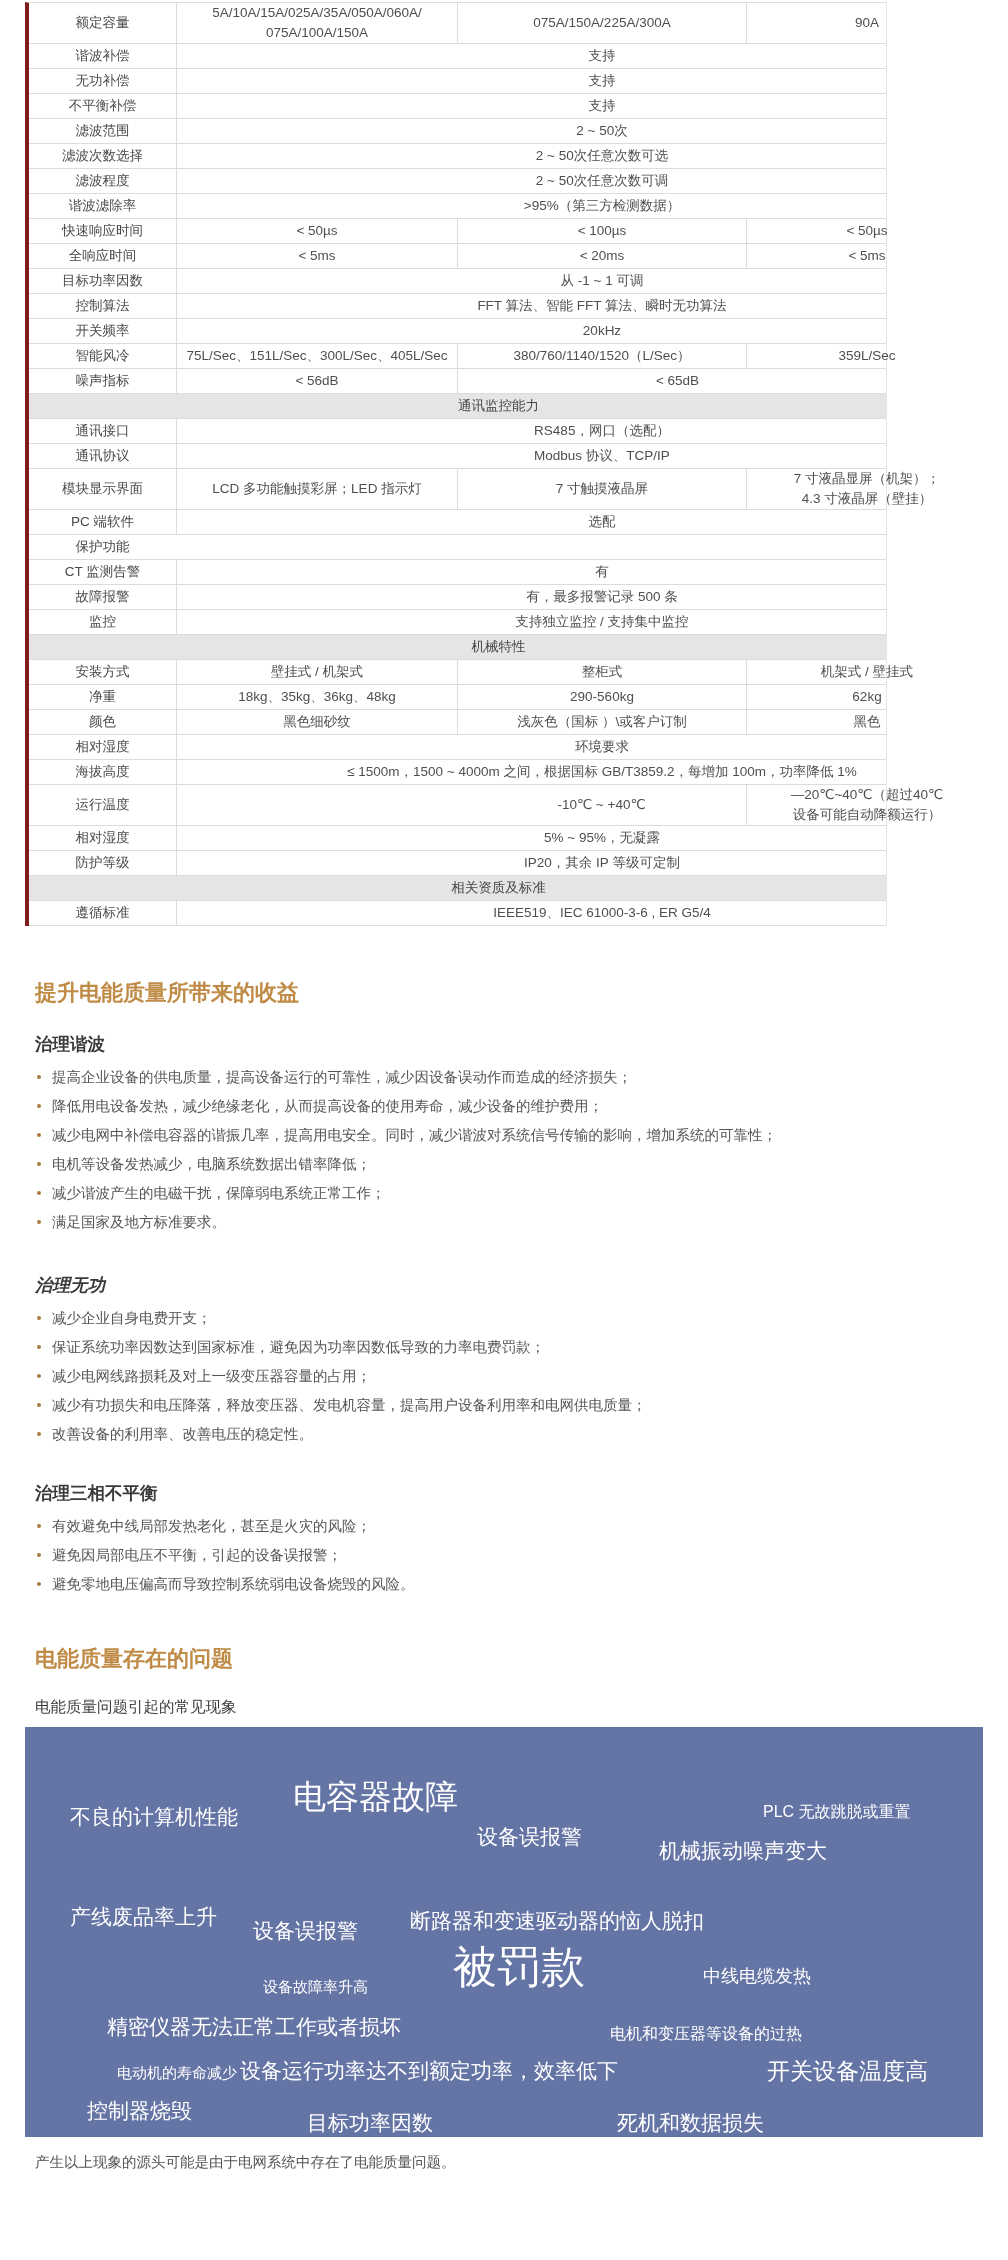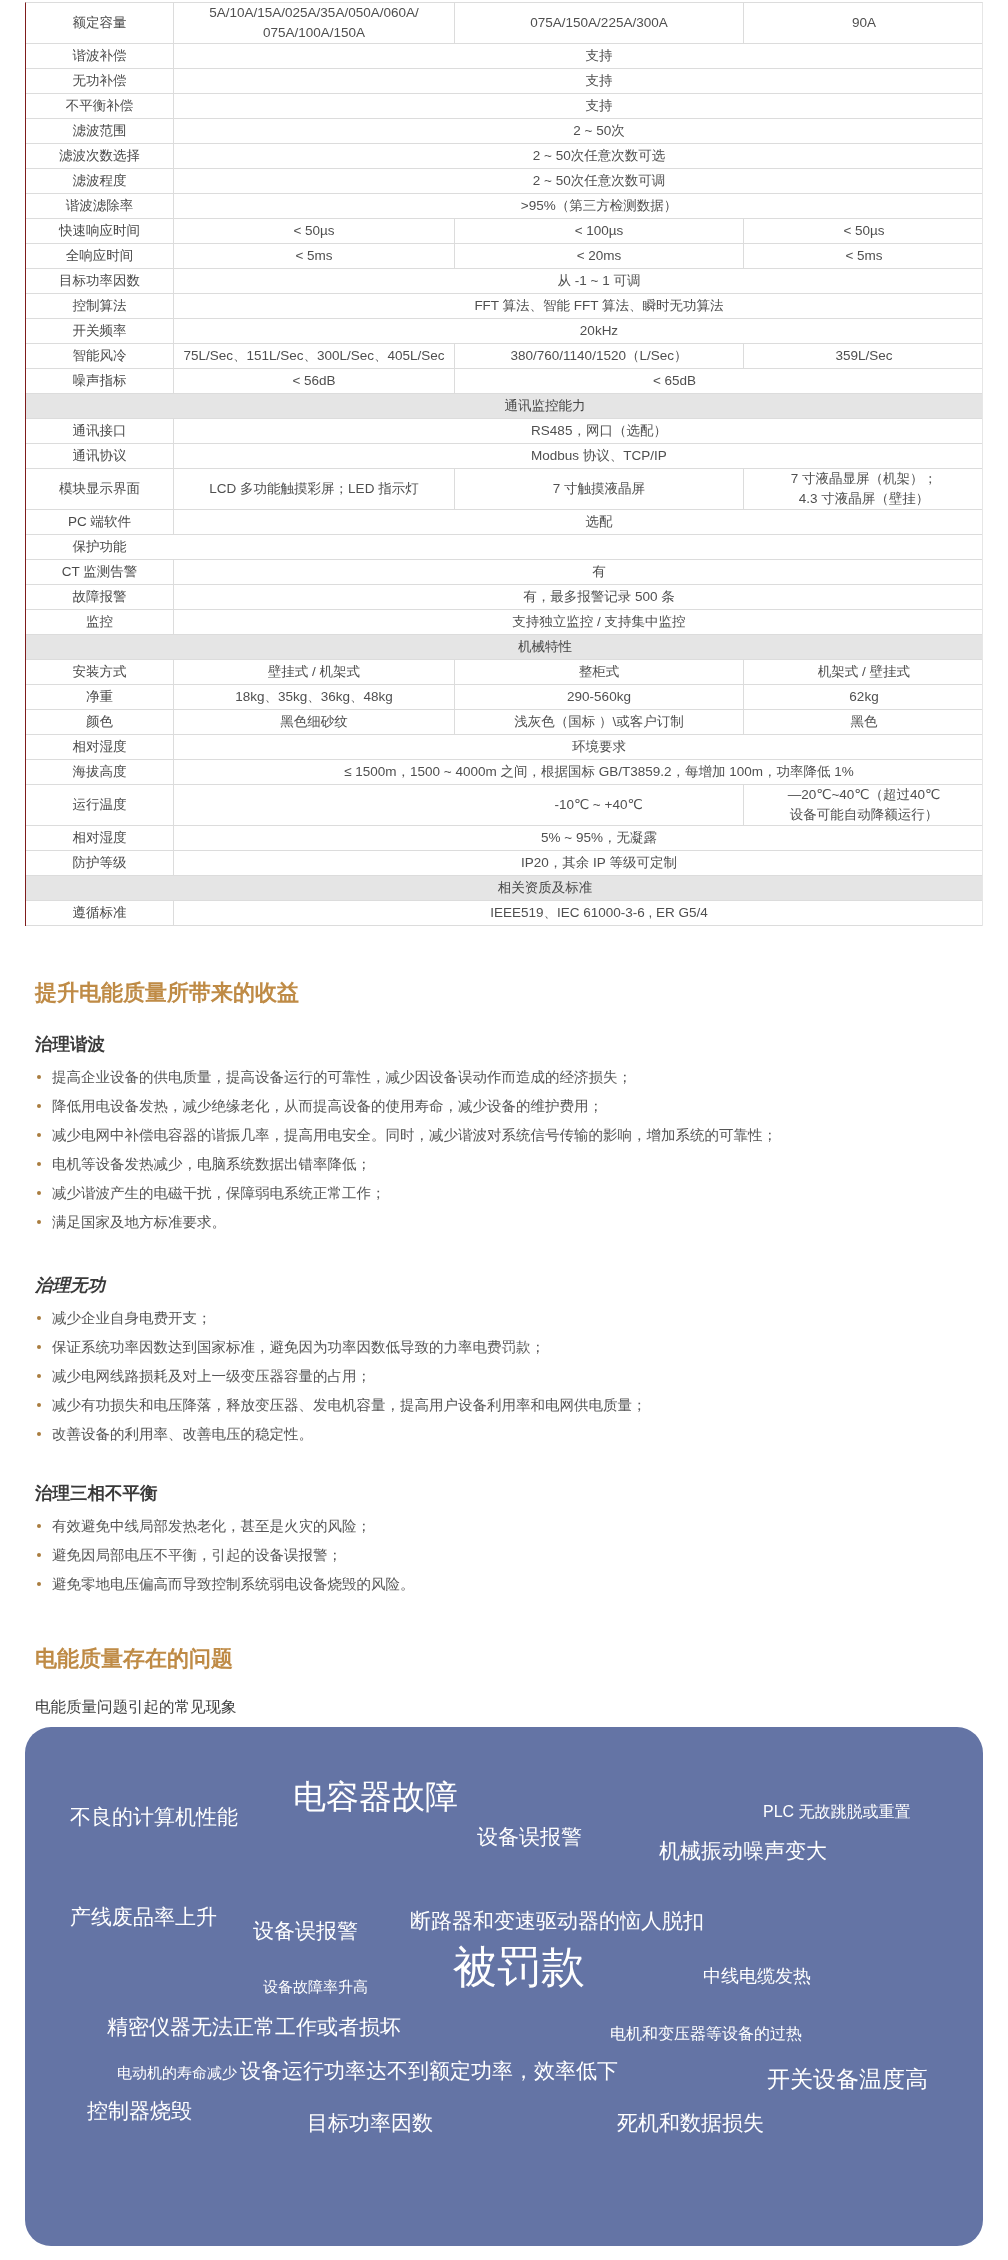--- a/index.html
+++ b/index.html
@@ -9,23 +9,23 @@
     --border:#dcdcdc;
     --txt:#4f4f4f;
   }
   *{box-sizing:border-box;}
   body{
     width:1008px;height:2260px;margin:0;background:#ffffff;overflow:hidden;
     font-family:"Liberation Sans","DejaVu Sans",sans-serif;color:var(--txt);
   }
   
   .spec-table{
-    margin:2px 25px 0 25px;width:958px;
+    margin:2px 25px 0 25px;width:862px;
     border-top:1px solid var(--border);
-    border-left:1px solid #7f1d1d;border-right:1px solid #e6e6e6;
+    border-left:4px solid #7f1d1d;border-right:1px solid #e6e6e6;
   }
   .spec-row{display:flex;align-items:stretch;border-bottom:1px solid var(--border);min-height:25px;}
   .spec-row.tall{min-height:41px;}
   .spec-label{
     width:147px;display:flex;align-items:center;justify-content:center;
     font-size:13.5px;color:#4a4a4a;text-align:center;flex:none;
   }
   .spec-cell{
     display:flex;align-items:center;justify-content:center;text-align:center;
     font-size:13.5px;color:var(--txt);line-height:1.45;white-space:pre-line;
@@ -51,22 +51,22 @@
     position:relative;padding-left:17px;font-size:14.5px;color:#555555;
     line-height:16px;margin-bottom:13px;
   }
   .bullets li .dot{
     position:absolute;left:2px;top:6px;width:4px;height:4px;border-radius:50%;
     background:#a97d3f;
   }
   .subheading{font-size:15.5px;color:#3c3c3c;margin:24px 0 0 0;line-height:20px;}
   
   .cloud-box{
-    position:relative;margin:10px 0 0 25px;width:958px;height:519px;
-    background:var(--cloud-bg);overflow:hidden;border-radius:26px;
+    position:relative;margin:10px 0 0 25px;width:958px;height:410px;
+    background:var(--cloud-bg);overflow:hidden;
   }
   .cloud-term{position:absolute;color:#ffffff;white-space:nowrap;line-height:1.1;}
   .caption{font-size:14.5px;color:#555555;margin:16px 0 0 35px;line-height:18px;}
 </style>
 </head>
 <body>
 
 <div class="spec-table" id="spec-table">
     <div class="spec-row tall">
       <div class="spec-label">额定容量</div>
@@ -263,19 +263,19 @@
     <span class="cloud-term" style="left: 45px; top: 178px; font-size: 21px;">产线废品率上升</span>
     <span class="cloud-term" style="left: 228px; top: 192px; font-size: 21px;">设备误报警</span>
     <span class="cloud-term" style="left: 385px; top: 182px; font-size: 21px;">断路器和变速驱动器的恼人脱扣</span>
     <span class="cloud-term" style="left: 238px; top: 252px; font-size: 15px;">设备故障率升高</span>
     <span class="cloud-term" style="left: 428px; top: 216px; font-size: 44px;">被罚款</span>
     <span class="cloud-term" style="left: 678px; top: 240px; font-size: 18px;">中线电缆发热</span>
     <span class="cloud-term" style="left: 82px; top: 288px; font-size: 21px;">精密仪器无法正常工作或者损坏</span>
     <span class="cloud-term" style="left: 585px; top: 298px; font-size: 16px;">电机和变压器等设备的过热</span>
     <span class="cloud-term" style="left: 92px; top: 338px; font-size: 15px;">电动机的寿命减少</span>
     <span class="cloud-term" style="left: 215px; top: 332px; font-size: 21px;">设备运行功率达不到额定功率，效率低下</span>
-    <span class="cloud-term" style="left: 742px; top: 340px; font-size: 23px;">开关设备温度高</span>
+    <span class="cloud-term" style="left: 742px; top: 332px; font-size: 23px;">开关设备温度高</span>
     <span class="cloud-term" style="left: 62px; top: 372px; font-size: 21px;">控制器烧毁</span>
     <span class="cloud-term" style="left: 282px; top: 384px; font-size: 21px;">目标功率因数</span>
     <span class="cloud-term" style="left: 592px; top: 384px; font-size: 21px;">死机和数据损失</span>
   </div>
 
 <div class="caption">产生以上现象的源头可能是由于电网系统中存在了电能质量问题。</div>
 
 </body></html>

